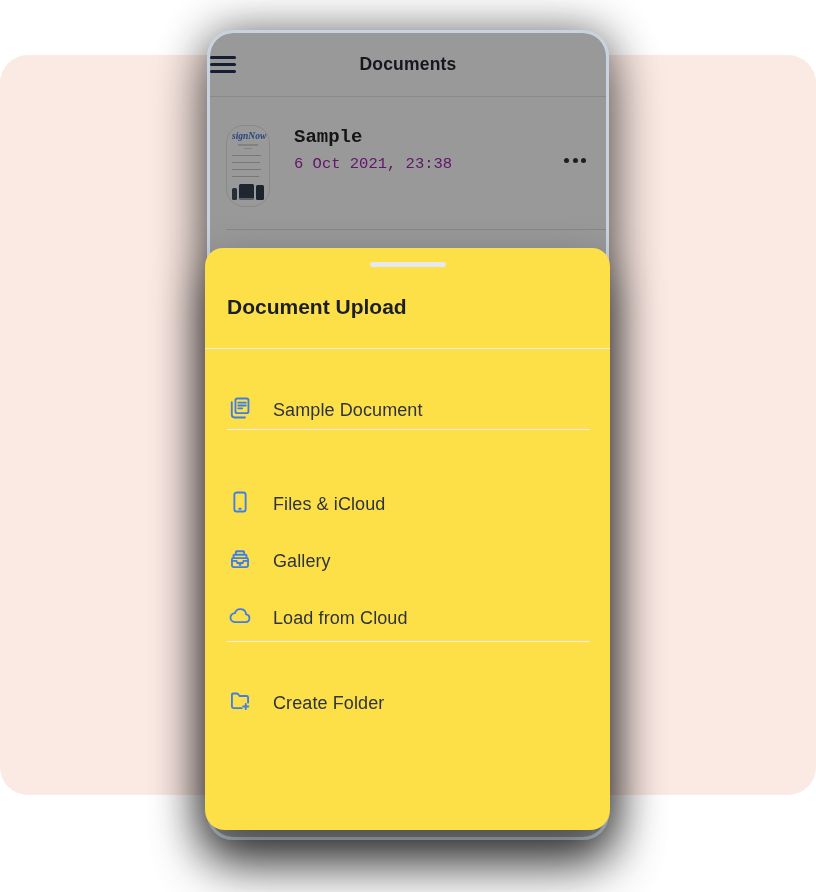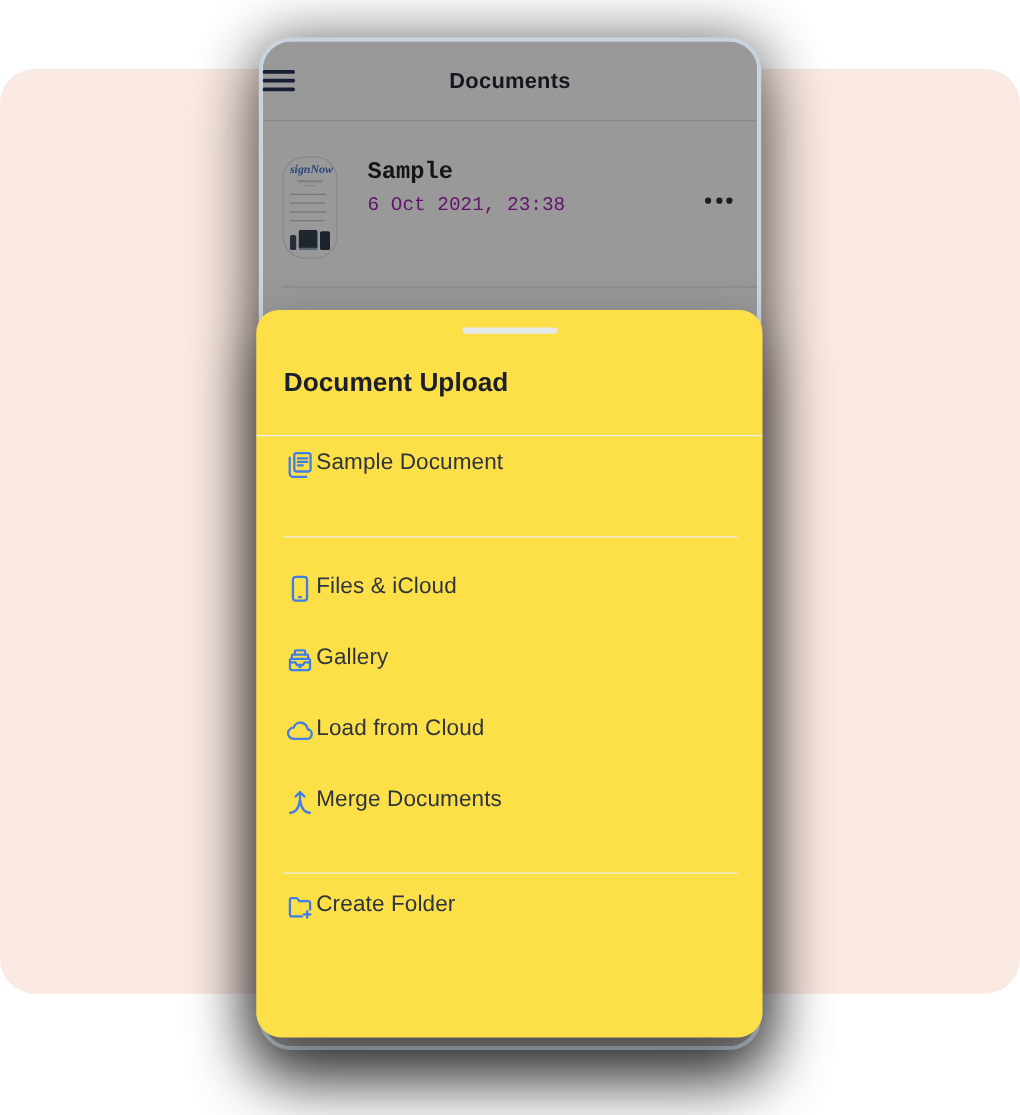--- a/index.html
+++ b/index.html
@@ -63,21 +63,21 @@
   .sheet{
     position:absolute;left:205px;top:248px;width:405px;height:582px;
     background:#fde047;border-radius:18px 18px 20px 20px;
     box-shadow:0 24px 48px rgba(0,0,0,.5);box-sizing:border-box;overflow:hidden;
   }
   .handle{width:76px;height:5px;border-radius:2.5px;background:#e5e8ec;margin:14px auto 0;cursor:grab;}
   .sheet-title{
     margin:26px 22px 0;font-size:21px;font-weight:700;color:#1b1e2b;line-height:28px;
   }
   .divider-full{height:1px;background:#ededef;margin-top:27px;}
-  .sheet-row{display:flex;align-items:flex-start;padding:0 22px;cursor:pointer;}
+  .sheet-row{display:flex;align-items:flex-end;padding:0 22px;gap:20px;cursor:pointer;}
   .sheet-row .ic{width:26px;height:26px;flex:0 0 auto;color:#3f7de8;display:flex;align-items:center;justify-content:center;}
   .sheet-row .lbl{font-size:18px;color:#2e3340;letter-spacing:.1px;}
   .row-primary{height:62px;margin-top:10px;}
   .divider-inset{height:1px;background:#ececee;margin:8px 20px 0 22px;}
   .sheet-group{margin-top:28px;}
   .sheet-group .sheet-row{height:57px;}
   .divider-inset.pre-footer{margin-top:12px;}
   .row-footer{height:58px;margin-top:14px;}
   svg{display:block;}
 </style>
@@ -184,31 +184,20 @@
     <div class="sheet-row">
       <span class="ic">
         <svg width="26" height="26" viewBox="0 0 24 24" fill="none" stroke="currentColor" stroke-width="1.7" stroke-linecap="round" stroke-linejoin="round">
           <path d="M7.3 17.6h9.8a3.55 3.55 0 0 0 .5-7.07 5.25 5.25 0 0 0-10.23-1.2A4.1 4.1 0 0 0 7.3 17.6Z"></path>
         </svg>
       </span>
       <span class="lbl">Load from Cloud</span>
     </div>
 
 
-    <div class="sheet-row">
-      <span class="ic">
-        <svg width="26" height="26" viewBox="0 0 24 24" fill="none" stroke="currentColor" stroke-width="1.7" stroke-linecap="round" stroke-linejoin="round">
-          <path d="M12 4.8v5.7"></path>
-          <path d="M8.7 7.6L12 4.3l3.3 3.3"></path>
-          <path d="M4.6 19.6c4.6-.2 6.6-4 7.3-9.1"></path>
-          <path d="M19.4 19.6c-4.6-.2-6.6-4-7.3-9.1"></path>
-        </svg>
-      </span>
-      <span class="lbl">Merge Documents</span>
-    </div>
   </div>
 
   <div class="divider-inset pre-footer"></div>
 
   <div class="sheet-row row-footer">
     <span class="ic">
       <svg width="26" height="26" viewBox="0 0 24 24" fill="none" stroke="currentColor" stroke-width="1.7" stroke-linecap="round" stroke-linejoin="round">
         <path d="M13.6 18.6H6c-.8 0-1.45-.65-1.45-1.45V6.55C4.55 5.75 5.2 5.1 6 5.1h3.1c.45 0 .87.2 1.15.55l1.35 1.7h6.4c.8 0 1.45.65 1.45 1.45v4.7"></path>
         <path d="M17.3 14.7v4.8M14.9 17.1h4.8"></path>
       </svg>

